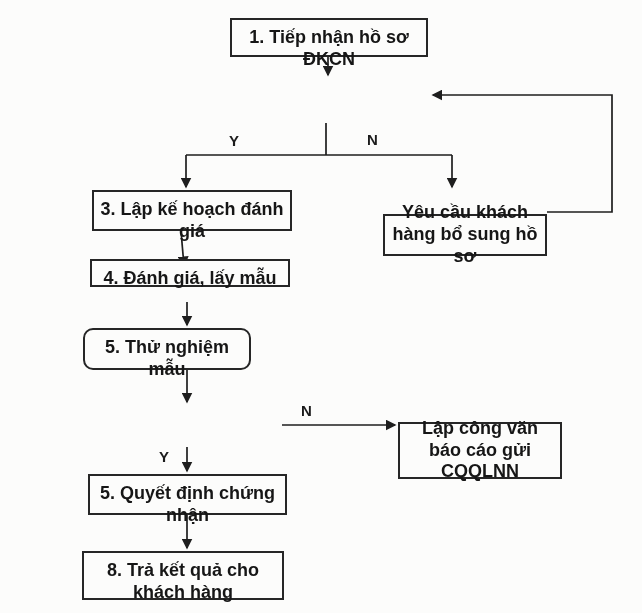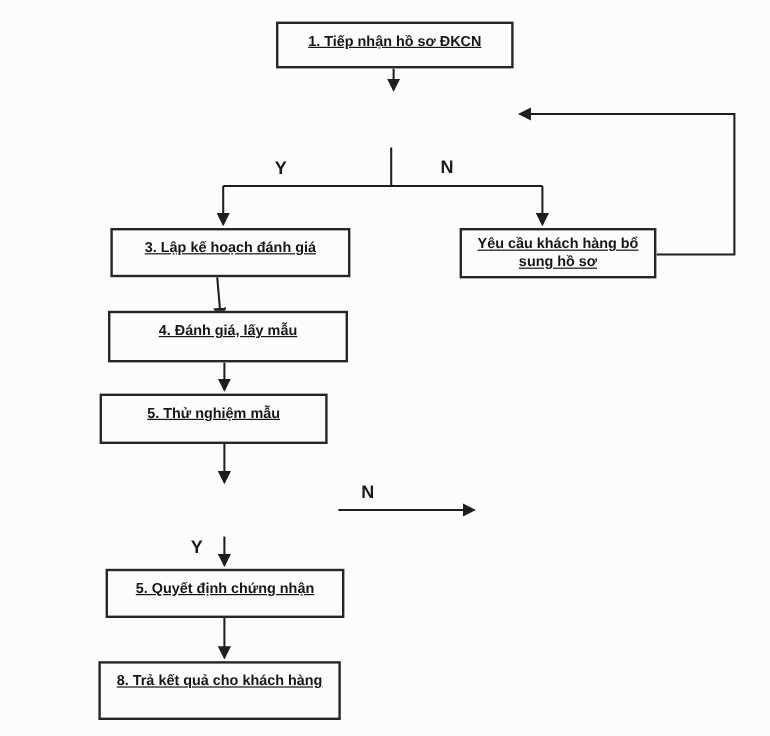--- a/index.html
+++ b/index.html
@@ -22,42 +22,42 @@
     top: 0;
     width: 642px;
     height: 613px;
     pointer-events: none;
   }
   .node {
     position: absolute;
     box-sizing: border-box;
     border: 2px solid #262626;
     background: #fcfcfb;
-    font-size: 12px;
+    font-size: 18px;
     font-weight: 700;
     line-height: 1.22;
     text-align: center;
     display: flex;
     justify-content: center;
-    text-decoration: underline;
   }
   .node.top-align {
     align-items: flex-start;
     padding: 7px 4px 2px 4px;
   }
   .node.center-align {
     align-items: center;
     padding: 2px 6px;
+    margin-top: 24px;
   }
   
   .b1 { left: 230px; top: 18px;  width: 198px; height: 39px; }
   .b2 { left: 230px; top: 78px;  width: 198px; height: 45px; }
   .b3 { left: 92px;  top: 190px; width: 200px; height: 41px; }
-  .b4 { left: 90px;  top: 259px; width: 200px; height: 43px; }
-  .b5 { left: 83px;  top: 328px; width: 190px; height: 42px; }
+  .b4 { left: 90px;  top: 259px; width: 200px; height: 28px; }
+  .b5 { left: 83px;  top: 328px; width: 168px; height: 42px; border-radius: 10px; }
   .b6 { left: 82px;  top: 405px; width: 200px; height: 42px; }
   .b7 { left: 88px;  top: 474px; width: 199px; height: 41px; }
   .b8 { left: 82px;  top: 551px; width: 202px; height: 49px; }
   
   .r1 { left: 383px; top: 190px; width: 164px; height: 42px; }
   .r2 { left: 398px; top: 398px; width: 164px; height: 57px; }
   
   .branch-label {
     position: absolute;
     font-size: 15px;
@@ -116,20 +116,23 @@
   </div>
 
   <div class="node top-align b5">
     <span>5. Thử nghiệm mẫu</span>
   </div>
 
 
   <span class="branch-label n-mid">N</span>
   <span class="branch-label y-mid">Y</span>
 
+  <div class="node center-align r2">
+    <span>Lập công văn báo cáo gửi CQQLNN</span>
+  </div>
 
   <div class="node top-align b7">
     <span>5. Quyết định chứng nhận</span>
   </div>
 
   <div class="node top-align b8">
     <span>8. Trả kết quả cho khách hàng</span>
   </div>
 
 </div>

